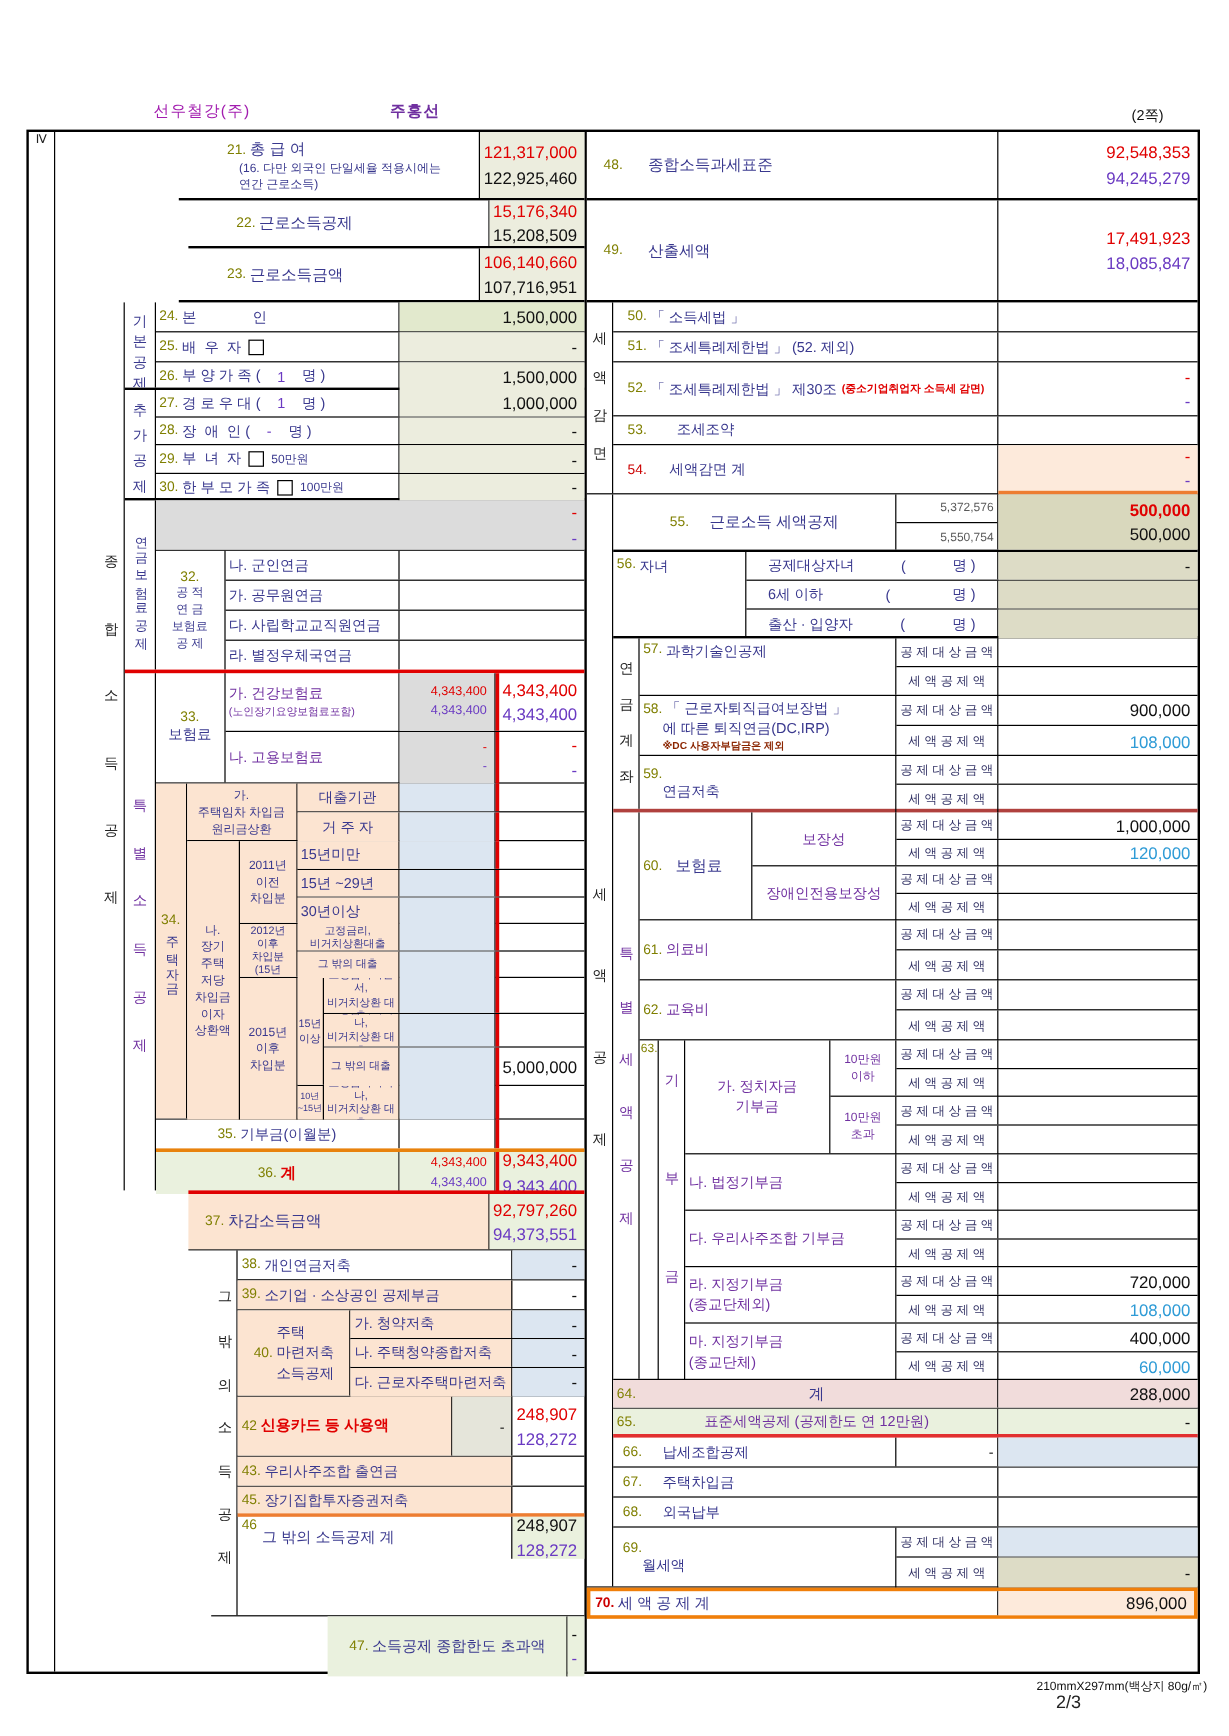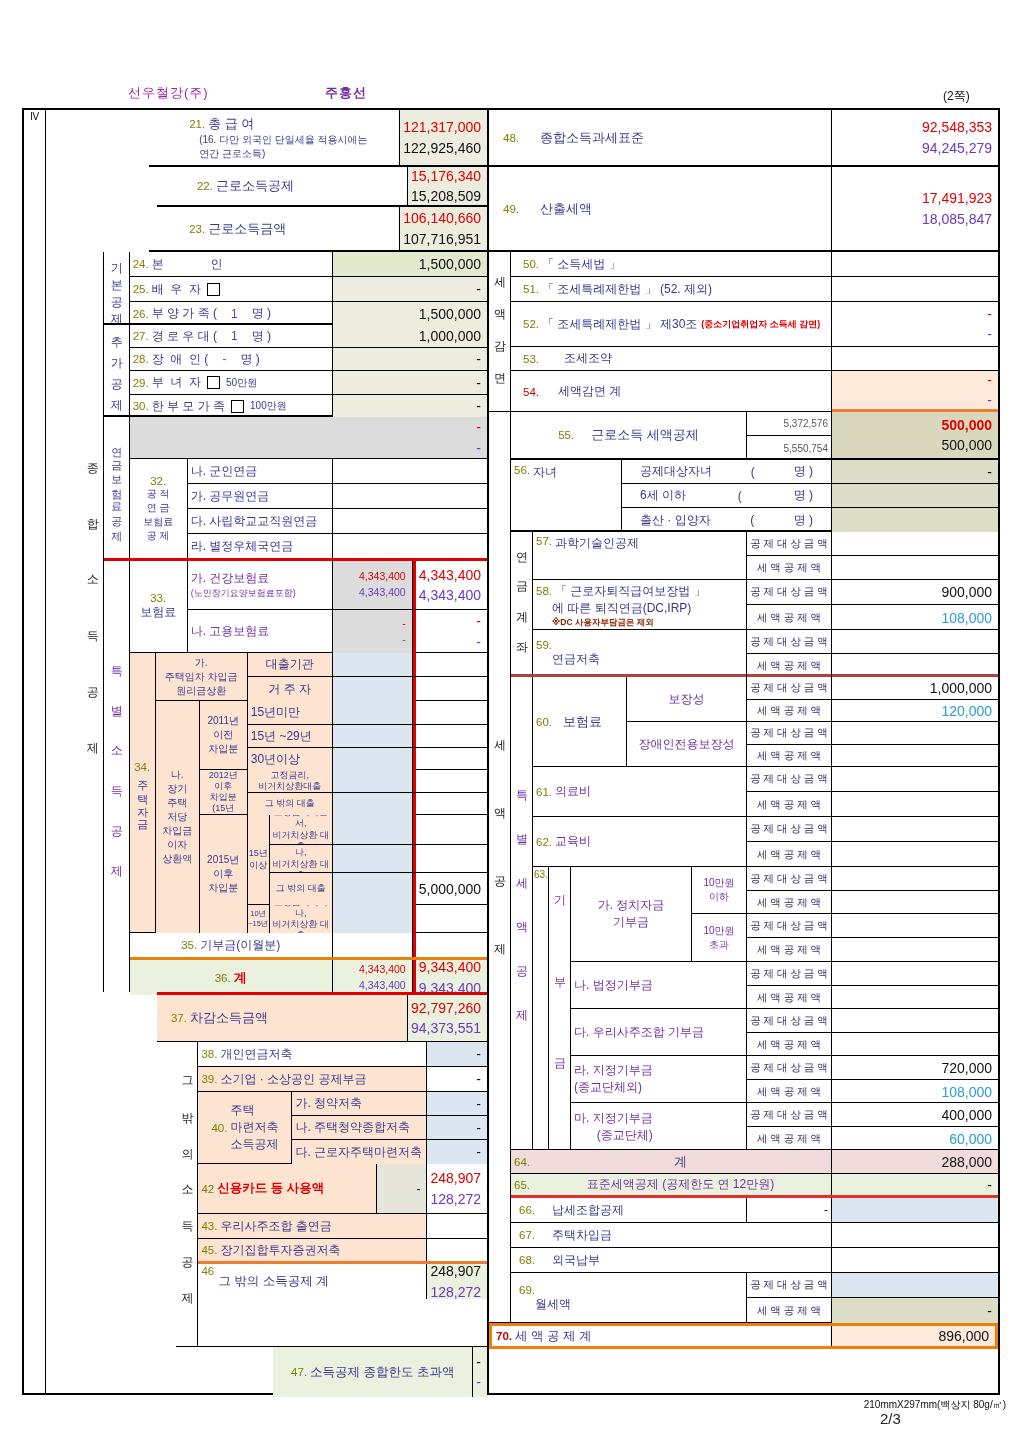--- a/index.html
+++ b/index.html
@@ -1021,21 +1021,21 @@
                             <span>세 액 공 제 액</span>
                           </div>
                           <div class="c val blu" style="flex:1">
                             <span>108,000</span>
                           </div>
                         </div>
                     </div>
                   </div>
                   <div class="r" style="height:47px">
                     <div class="c" style="width:176px">
-                        <span class="lb pl pre" style="text-align:right">마. 지정기부금
+                        <span class="lb pl pre" style="text-align:left">마. 지정기부금
 (종교단체)</span>
                       </div>
                     <div class="cl" style="flex:1">
                       <div class="r" style="height:24px">
                           <div class="c met" style="width:85px">
                             <span>공 제 대 상 금 액</span>
                           </div>
                           <div class="c val" style="flex:1">
                             <span>400,000</span>
                           </div>

